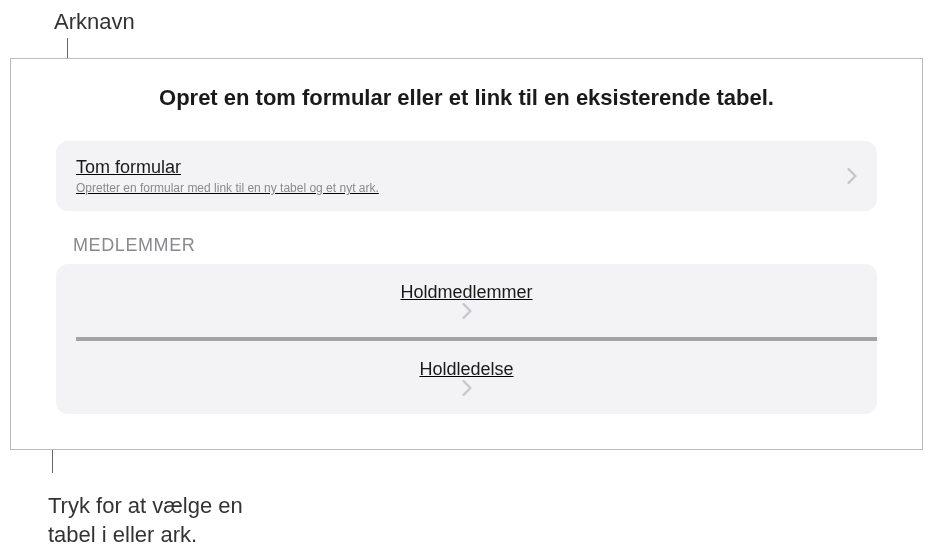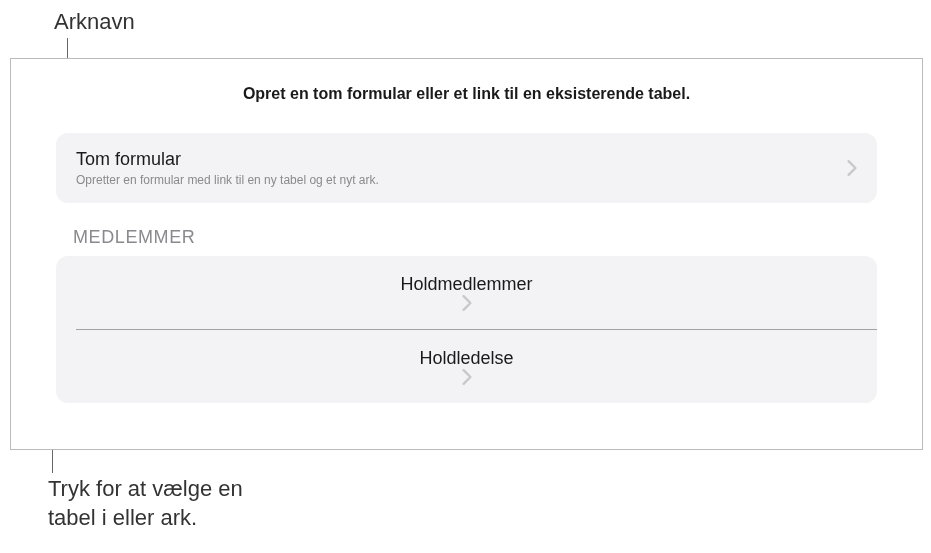--- a/index.html
+++ b/index.html
@@ -19,21 +19,21 @@
       font-size: 22px;
       color: #333;
       line-height: 1.3;
     }
     .callout-top {
       left: 54px;
       top: 8px;
     }
     .callout-bottom {
       left: 48px;
-      top: 475px;
+      top: 492px;
     }
     .callout-line {
       position: absolute;
       background: #666;
     }
     
     .line-top-v {
       left: 67px;
       top: 38px;
       width: 1px;
@@ -68,37 +68,38 @@
       position: absolute;
       left: 10px;
       top: 58px;
       width: 913px;
       height: 392px;
       border: 1px solid #bbb;
       background: #fff;
     }
     .panel-title {
       text-align: center;
-      font-size: 16px;
+      font-size: 22px;
       font-weight: 600;
       color: #1a1a1a;
       margin-top: 26px;
       margin-bottom: 30px;
     }
     .list-group {
       margin: 0 45px;
     }
     .list-item {
       background: #f3f2f4;
       border-radius: 12px;
       padding: 16px 20px;
       display: flex;
       align-items: center;
       justify-content: space-between;
       cursor: pointer;
+      text-decoration: underline;
     }
     .list-item-content {
       flex: 1;
     }
     .list-item-title {
       font-size: 18px;
       color: #1a1a1a;
       font-weight: 400;
     }
     .list-item-subtitle {
@@ -129,21 +130,21 @@
       overflow: hidden;
     }
     .grouped-list .list-item {
       border-radius: 0;
       background: transparent;
       padding: 18px 20px;
       flex-direction: column;
     }
     .divider-wrap {
       margin-left: 20px;
-      border-top: 1px solid #a3a3a3;
+      border-top: 4px solid #a3a3a3;
     }
   </style>
 </head>
 <body>
 
 <div class="callout-label callout-top">Arknavn</div>
 
 <div class="callout-label callout-bottom">
   <div>Tryk for at vælge en</div>
   <div>tabel i eller ark.</div>

